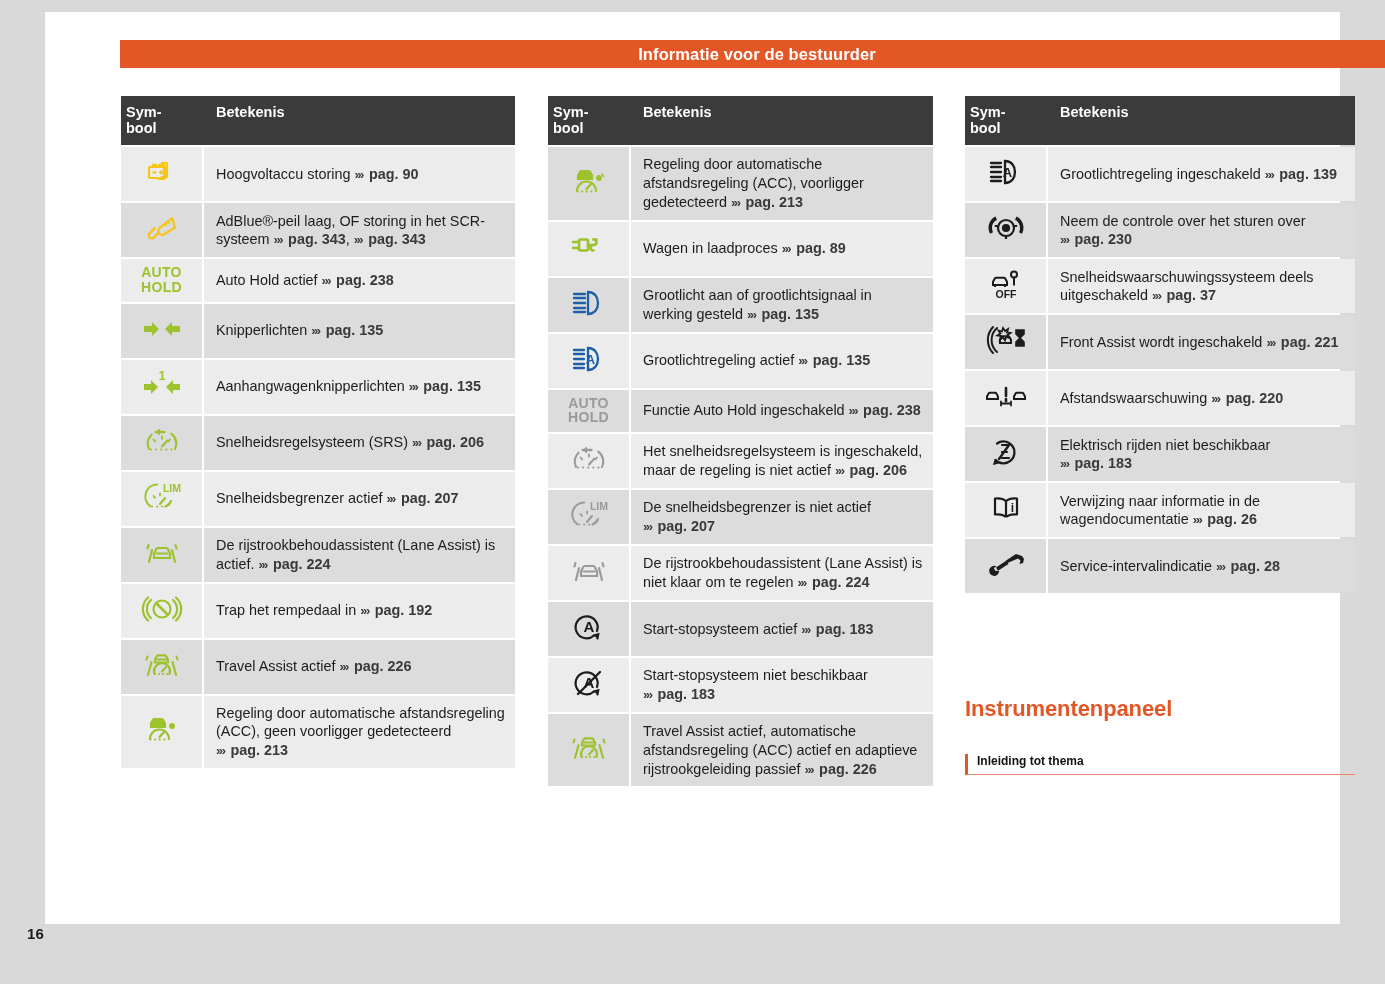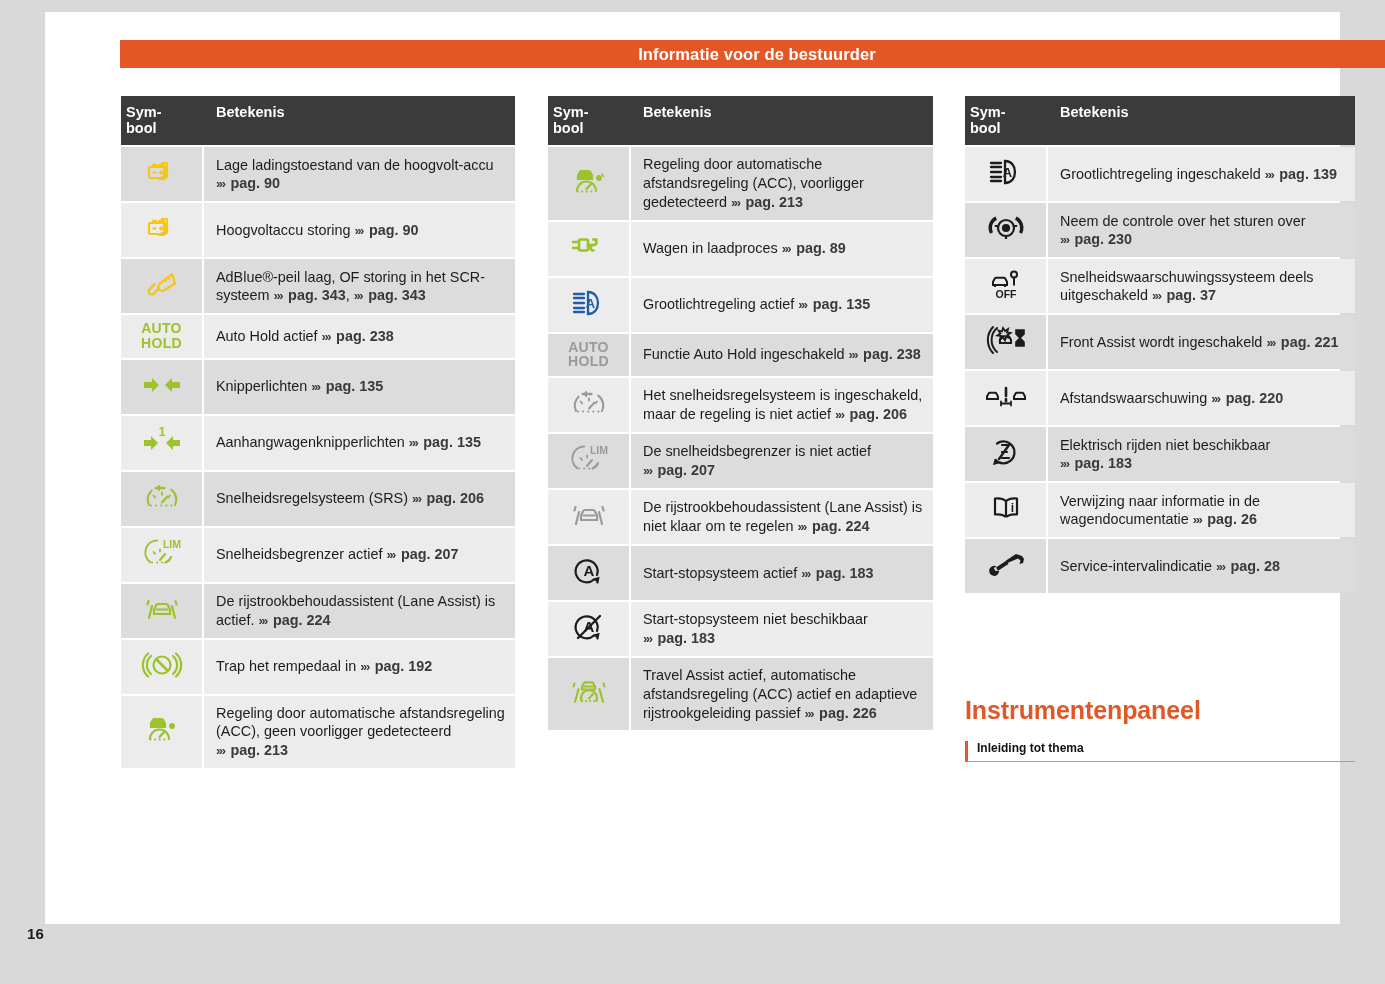--- a/index.html
+++ b/index.html
@@ -81,24 +81,24 @@
     letter-spacing: .3px;
     text-align: center;
   }
   .txtico.green { color: #9cc22c; }
   .txtico.grey  { color: #9a9a9a; }
 
   
   .article { position: absolute; left: 920px; top: 684px; width: 390px; }
   h1.chapter {
     color: #e35726;
-    font-size: 25px;
+    font-size: 22px;
     font-weight: bold;
     letter-spacing: -.1px;
-    margin-bottom: 16px;
+    margin-bottom: 32px;
   }
   .subhead {
     border-left: 3px solid #e35726;
     border-bottom: 1.5px solid #e6856a;
     padding: 0 0 6px 9px;
     font-size: 12px; font-weight: bold; color: #111;
     margin-bottom: 13px;
   }
   .bodytext { font-size: 14.7px; line-height: 1.43; color: #1c1c1c; }
 </style>
@@ -116,32 +116,20 @@
       <thead>
           <tr>
         <th class="sym">
           <div>Sym-</div>
           <div>bool</div>
         </th>
         <th class="bet">Betekenis</th>
       </tr>
         </thead>
       <tbody>
-          <tr class="shadeA">
-            <td class="symcell"><span class="ico"><svg width="46" height="38" viewBox="0 0 46 38">
-                  <g fill="none" stroke="#f5c518" stroke-width="2.2" stroke-linejoin="round">
-                    <path d="M22 10h6v14h-6"></path>
-                    <path d="M19 12h6v14h-6"></path>
-                    <rect x="10" y="14" width="17" height="11" rx="1.2"></rect>
-                    <path d="M14 14v-2.2h3V14M21 14v-2.2h3V14"></path>
-                    <path d="M13.5 19.5h4M22 17.5v4M20 19.5h4" stroke-width="1.8"></path>
-                  </g>
-                </svg></span></td>
-            <td class="betcell"><span>Lage ladingstoestand van de hoogvolt-accu</span> <span class="pgref"><span class="chev">›››</span> pag. 90</span></td>
-          </tr>
           <tr class="shadeB">
             <td class="symcell"><span class="ico"><svg width="46" height="38" viewBox="0 0 46 38">
                   <g fill="none" stroke="#f5c518" stroke-width="2.2" stroke-linejoin="round">
                     <path d="M22 10h6v14h-6"></path>
                     <path d="M19 12h6v14h-6"></path>
                     <rect x="10" y="14" width="17" height="11" rx="1.2"></rect>
                     <path d="M14 14v-2.2h3V14M21 14v-2.2h3V14"></path>
                     <path d="M13.5 19.5h4M22 17.5v4M20 19.5h4" stroke-width="1.8"></path>
                   </g>
                 </svg></span></td>
@@ -225,20 +213,34 @@
           <tr class="shadeB">
             <td class="symcell"><span class="ico"><svg width="46" height="38" viewBox="0 0 46 38">
                   <g fill="none" stroke="#9cc22c" stroke-width="2.2" stroke-linecap="round">
                     <circle cx="23" cy="19" r="8.5"></circle>
                     <path d="M17.5 13.5l11 11" stroke-width="2.6"></path>
                     <path d="M12 10a12 12 0 0 0 0 18M9 7.5a15.5 15.5 0 0 0 0 23"></path>
                     <path d="M34 10a12 12 0 0 1 0 18M37 7.5a15.5 15.5 0 0 1 0 23"></path>
                   </g>
                 </svg></span></td>
             <td class="betcell"><span>Trap het rempedaal in</span> <span class="pgref"><span class="chev">›››</span> pag. 192</span></td>
+          </tr>
+          <tr class="shadeA">
+            <td class="symcell"><span class="ico"><svg width="46" height="38" viewBox="0 0 46 38">
+                  <g fill="none" stroke="#9cc22c" stroke-width="2.1" stroke-linecap="round">
+                    <path d="M9 29l3.5-13M7.5 13.5l1-3"></path>
+                    <path d="M37 29l-3.5-13M38.5 13.5l-1-3"></path>
+                    <path d="M16 16.5h13v-3l-1.8-3.2a1.7 1.7 0 0 0-1.5-.9h-6.4a1.7 1.7 0 0 0-1.5.9L16 13.5z"></path>
+                    <path d="M18 13.5h9"></path>
+                    <path d="M15.5 28a8 8 0 1 1 15 0"></path>
+                    <path d="M16 28h14" stroke-dasharray="0.1 4"></path>
+                    <path d="M23 25.5l4-4.5"></path>
+                  </g>
+                </svg></span></td>
+            <td class="betcell"><span>Travel Assist actief</span> <span class="pgref"><span class="chev">›››</span> pag. 226</span></td>
           </tr>
           <tr class="shadeB">
             <td class="symcell"><span class="ico"><svg width="46" height="38" viewBox="0 0 46 38">
                   <g fill="none" stroke="#9cc22c" stroke-width="2.2" stroke-linecap="round">
                     <path d="M12 16h14v-3.5l-2-3.6a1.8 1.8 0 0 0-1.6-.9h-6.8a1.8 1.8 0 0 0-1.6.9L12 12.5z" fill="#9cc22c" stroke="#9cc22c"></path>
                     <path d="M11 28a9.5 9.5 0 0 1 19 0"></path>
                     <path d="M11.5 28.5h18" stroke-dasharray="0.1 4.5"></path>
                     <path d="M20.5 26l4.5-5"></path>
                     <circle cx="33" cy="15" r="1.8" fill="#9cc22c"></circle>
                   </g>
@@ -279,20 +281,29 @@
                   <g fill="none" stroke="#9cc22c" stroke-width="2.6" stroke-linecap="round" stroke-linejoin="round">
                     <path d="M7 14h6M7 20h6"></path>
                     <rect x="13" y="11.5" width="9" height="11" rx="1.5"></rect>
                     <path d="M22 17h5.5"></path>
                     <path d="M27.5 11.5c4 0 4 5.5 0 5.5s-4 5.5 0 5.5" stroke-width="2.6"></path>
                     <path d="M27.5 11.5h3"></path>
                   </g>
                 </svg></span></td>
             <td class="betcell"><span>Wagen in laadproces</span> <span class="pgref"><span class="chev">›››</span> pag. 89</span></td>
           </tr>
+          <tr class="shadeA">
+            <td class="symcell"><span class="ico"><svg width="46" height="38" viewBox="0 0 46 38">
+                  <g stroke="#1f5fa9" stroke-width="2.3" stroke-linecap="round" fill="none">
+                    <path d="M22 8c6.5 0 10 5 10 11s-3.5 11-10 11z" fill="none"></path>
+                    <path d="M8 10h11M8 14h11M8 19h11M8 24h11M8 28h11"></path>
+                  </g>
+                </svg></span></td>
+            <td class="betcell"><span>Grootlicht aan of grootlichtsignaal in werking gesteld</span> <span class="pgref"><span class="chev">›››</span> pag. 135</span></td>
+          </tr>
           <tr class="shadeB">
             <td class="symcell"><span class="ico"><svg width="46" height="38" viewBox="0 0 46 38">
                   <g stroke="#1f5fa9" stroke-width="2.3" stroke-linecap="round" fill="none">
                     <path d="M22 8c6.5 0 10 5 10 11s-3.5 11-10 11z"></path>
                     <path d="M8 10h10M8 14h10M8 19h10M8 24h10M8 28h10"></path>
                     <text x="24.5" y="24" font-size="13" font-weight="bold" fill="#1f5fa9" stroke="none" text-anchor="middle" font-family="Liberation Sans, sans-serif">A</text>
                   </g>
                 </svg></span></td>
             <td class="betcell"><span>Grootlichtregeling actief</span> <span class="pgref"><span class="chev">›››</span> pag. 135</span></td>
           </tr>

